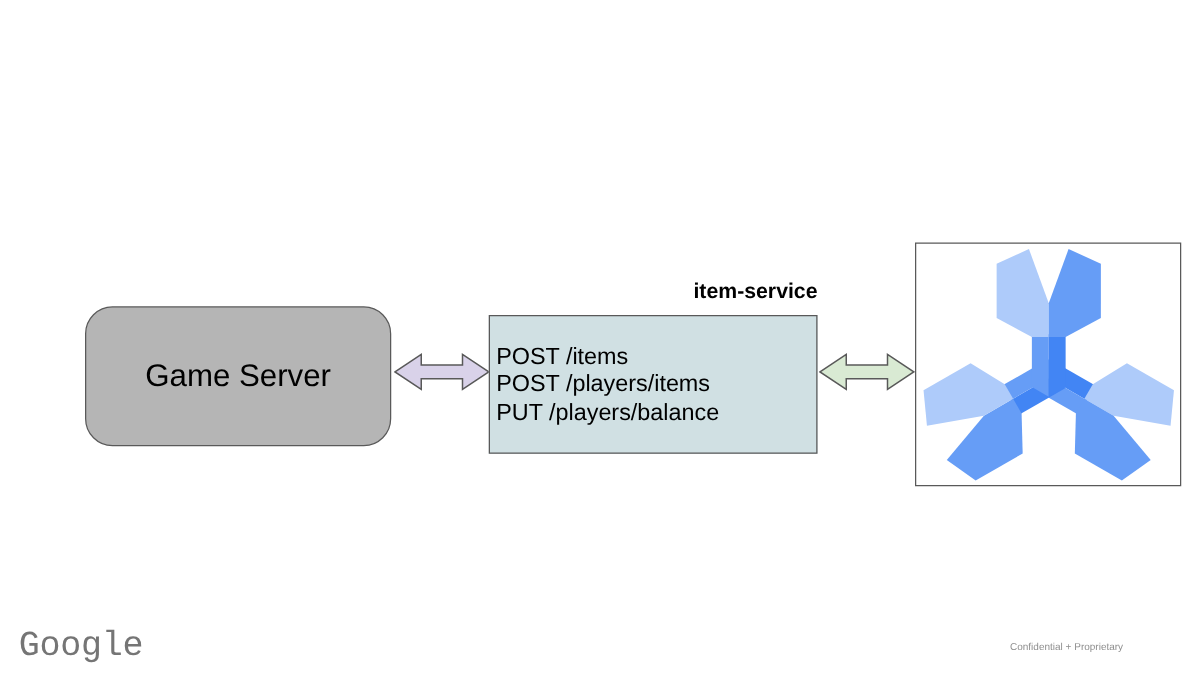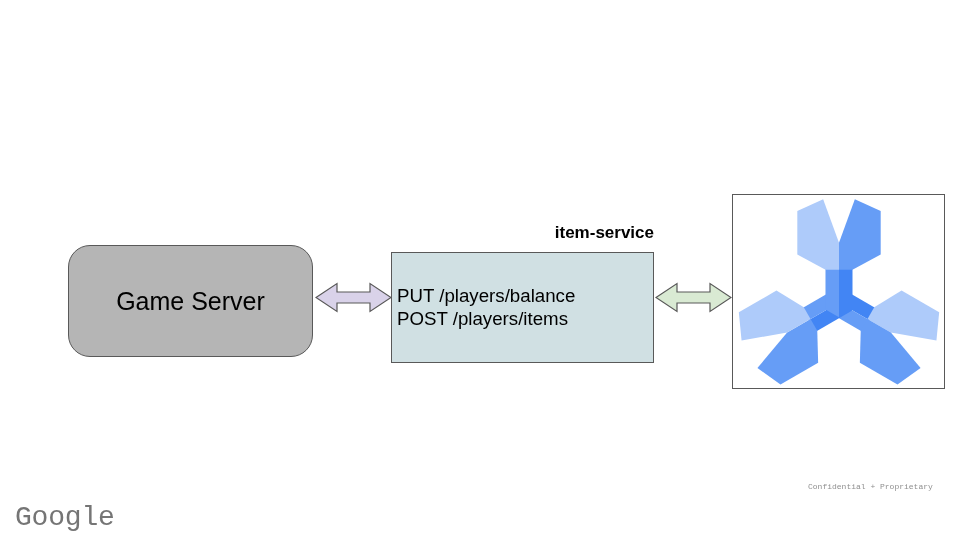--- a/index.html
+++ b/index.html
@@ -53,42 +53,43 @@
     border: 1px solid #595959;
     display: flex; align-items: center; justify-content: center;
   }
 
   
   #google-logo {
     position: absolute; left: 15px; top: 502px;
     font-size: 28px; color: #757575; letter-spacing: -0.2px; font-family: Liberation Mono, monospace;
   }
   #confidential {
-    position: absolute; left: 808px; top: 482px;
-    font-size: 8px; color: #8f8f8f; font-family: Liberation Mono, monospace;
+    position: absolute; left: 808px; top: 513px;
+    font-size: 8px; color: #8f8f8f;
   }
 </style>
 </head>
 <body>
 
 <div class="slide">
 
   <div id="game-server" style="background-color: rgb(181, 181, 181); border-color: rgb(89, 89, 89);">
     <span>Game Server</span>
   </div>
 
   <svg id="arrow-left" class="arrow" viewBox="0 0 77 31">
     <polygon points="1,15.5 22,1.5 22,10 55,10 55,1.5 76,15.5 55,29.5 55,21 22,21 22,29.5" style="fill: rgb(217, 210, 233); stroke: rgb(89, 89, 89);"></polygon>
   </svg>
 
   <div id="item-title">item-service</div>
 
   <div id="item-box" style="background-color: rgb(208, 224, 227); border-color: rgb(89, 89, 89);">
+    <div class="ep">POST /items</div>
+    <div class="ep">POST /players/items</div>
     <div class="ep">PUT /players/balance</div>
-    <div class="ep">POST /players/items</div>
   </div>
 
   <svg id="arrow-right" class="arrow" viewBox="0 0 77 31">
     <polygon points="1,15.5 22,1.5 22,10 55,10 55,1.5 76,15.5 55,29.5 55,21 22,21 22,29.5" style="fill: rgb(217, 234, 211); stroke: rgb(89, 89, 89);"></polygon>
   </svg>
 
   <div id="spanner-box" style="border-color: rgb(89, 89, 89);">
     <svg viewBox="-86 -88 172 158" width="202" height="186">
 
       <g transform="rotate(120)">

